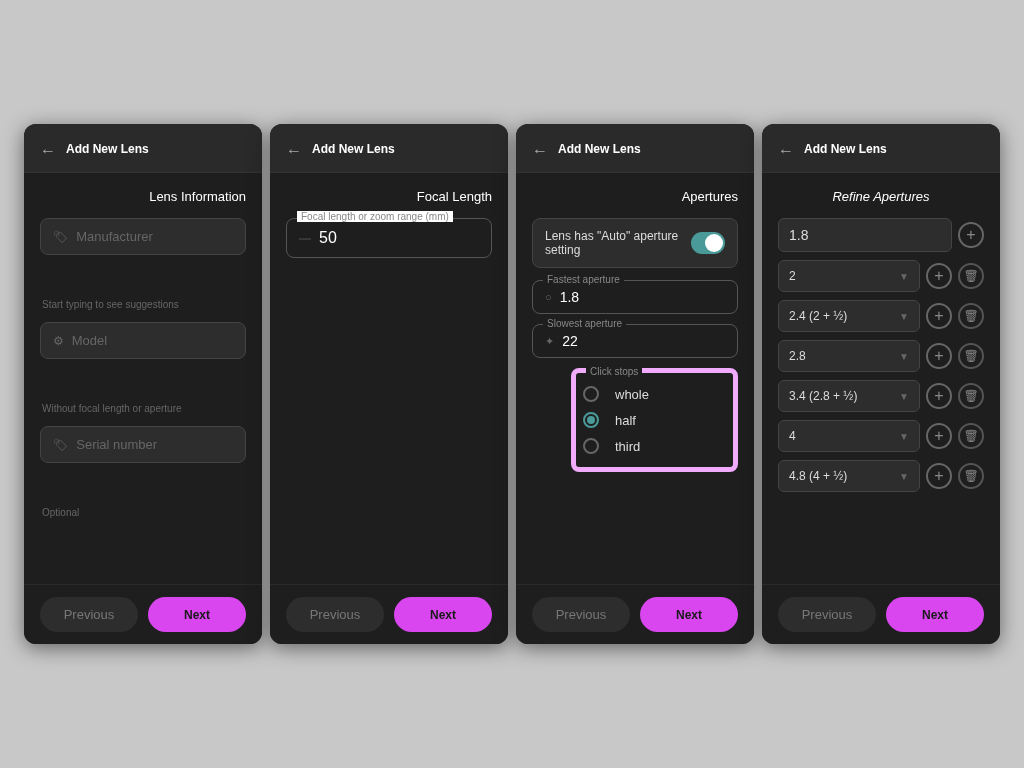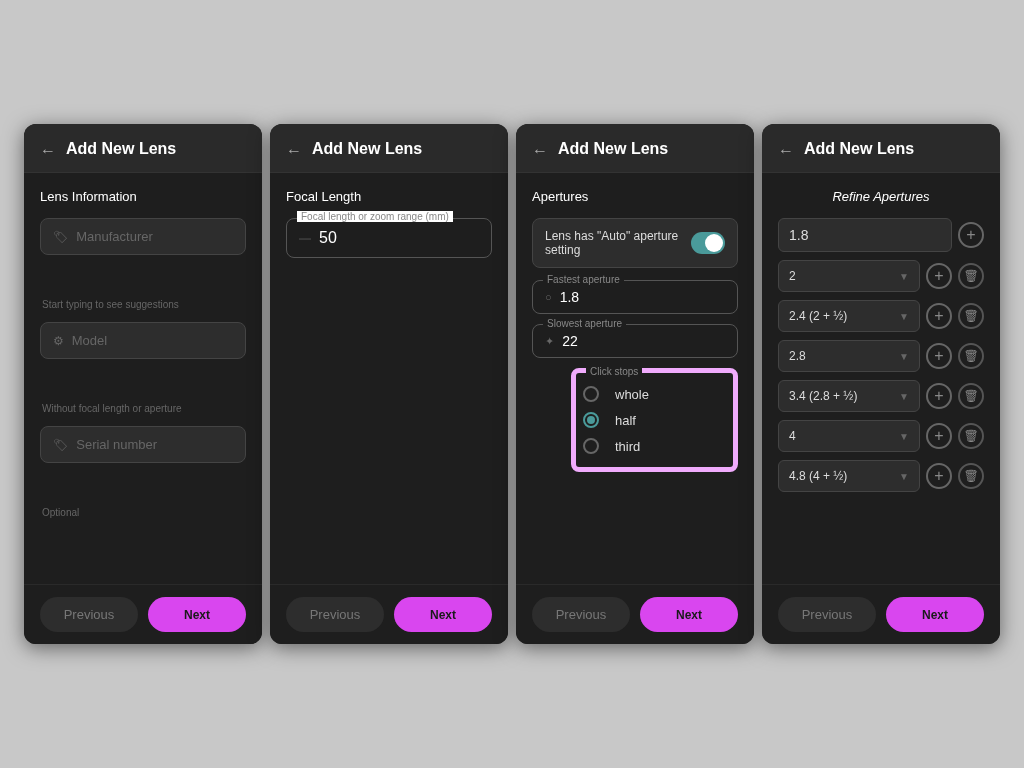--- a/index.html
+++ b/index.html
@@ -38,33 +38,33 @@
       gap: 10px;
       border-bottom: 1px solid #333;
     }
     .back-arrow {
       color: #aaa;
       font-size: 16px;
       cursor: pointer;
     }
     .screen-title {
       color: #ffffff;
-      font-size: 16px;
+      font-size: 12px;
       font-weight: 600;
     }
     .screen-content {
       flex: 1;
       padding: 16px;
       overflow-y: auto;
     }
     .section-title {
       color: #ffffff;
       font-size: 13px;
       font-weight: 500;
-      text-align: left;
+      text-align: right;
       margin-bottom: 14px;
     }
     .section-title-italic {
       color: #ffffff;
       font-size: 13px;
       font-style: italic;
       font-weight: 400;
       text-align: center;
       margin-bottom: 14px;
     }

